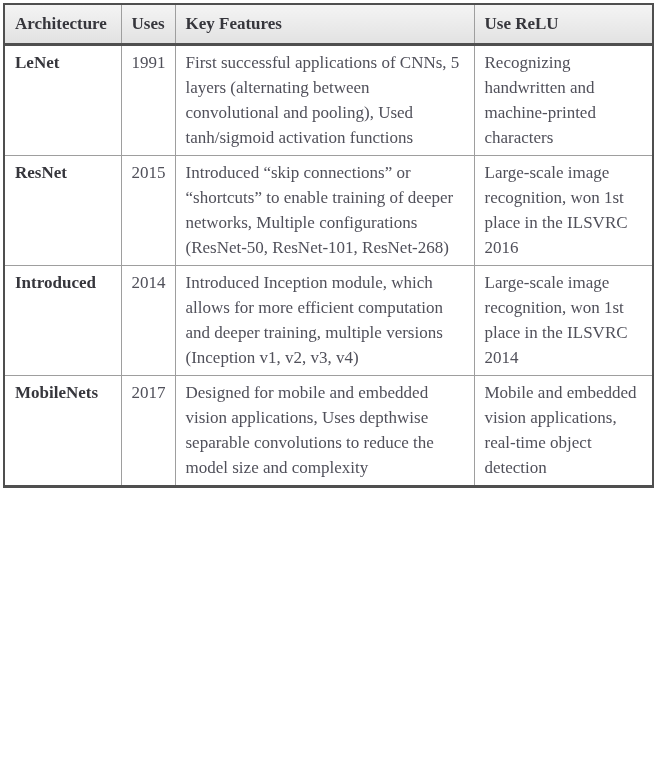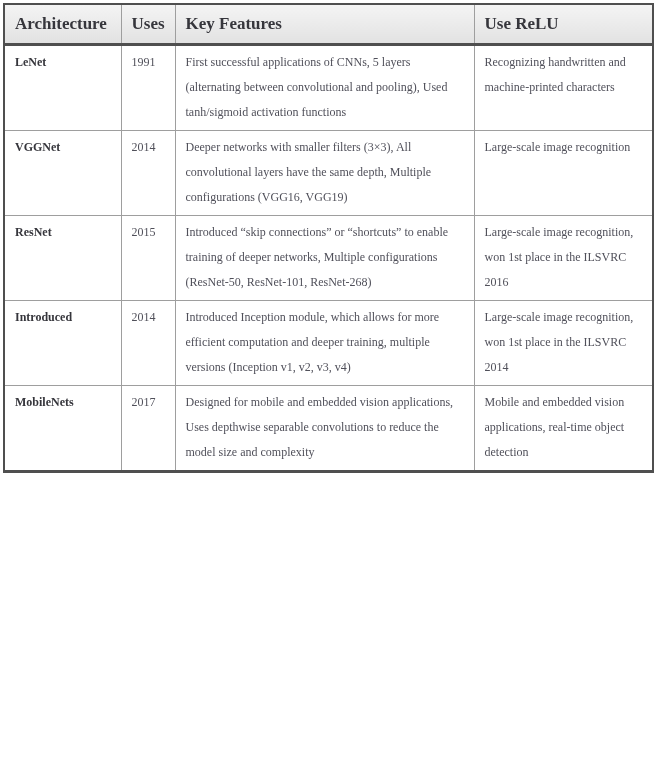--- a/index.html
+++ b/index.html
@@ -32,21 +32,21 @@
     font-size: 17px;
     font-weight: bold;
     color: #36363c;
     text-align: left;
     vertical-align: middle;
     padding: 9px 9px 9px 10px;
   }
   td {
     border: 1px solid #9e9e9e;
     vertical-align: top;
-    font-size: 12px;
+    font-size: 17px;
     line-height: 25px;
     color: #50505a;
     padding: 4px 9px 5px 10px;
     overflow-wrap: break-word;
   }
   tbody tr:last-child td {
     border-bottom: 3px solid #4f4f4f;
   }
   td.cell-arch {
     font-weight: bold;
@@ -73,26 +73,20 @@
       </tr>
     </thead>
     <tbody>
       <tr>
         <td class="cell-arch">LeNet</td>
         <td class="cell-year">1991</td>
         <td class="cell-feat">First successful applications of CNNs, 5 layers (alternating between convolutional and pooling), Used tanh/sigmoid activation functions</td>
         <td class="cell-use">Recognizing handwritten and machine-printed characters</td>
       </tr>
       <tr>
-        <td class="cell-arch">VGGNet</td>
-        <td class="cell-year">2014</td>
-        <td class="cell-feat">Deeper networks with smaller filters (3×3), All convolutional layers have the same depth, Multiple configurations (VGG16, VGG19)</td>
-        <td class="cell-use">Large-scale image recognition</td>
-      </tr>
-      <tr>
         <td class="cell-arch">ResNet</td>
         <td class="cell-year">2015</td>
         <td class="cell-feat">Introduced “skip connections” or “shortcuts” to enable training of deeper networks, Multiple configurations (ResNet-50, ResNet-101, ResNet-268)</td>
         <td class="cell-use">Large-scale image recognition, won 1st place in the ILSVRC 2016</td>
       </tr>
       <tr>
         <td class="cell-arch">Introduced</td>
         <td class="cell-year">2014</td>
         <td class="cell-feat">Introduced Inception module, which allows for more efficient computation and deeper training, multiple versions (Inception v1, v2, v3, v4)</td>
         <td class="cell-use">Large-scale image recognition, won 1st place in the ILSVRC 2014</td>

